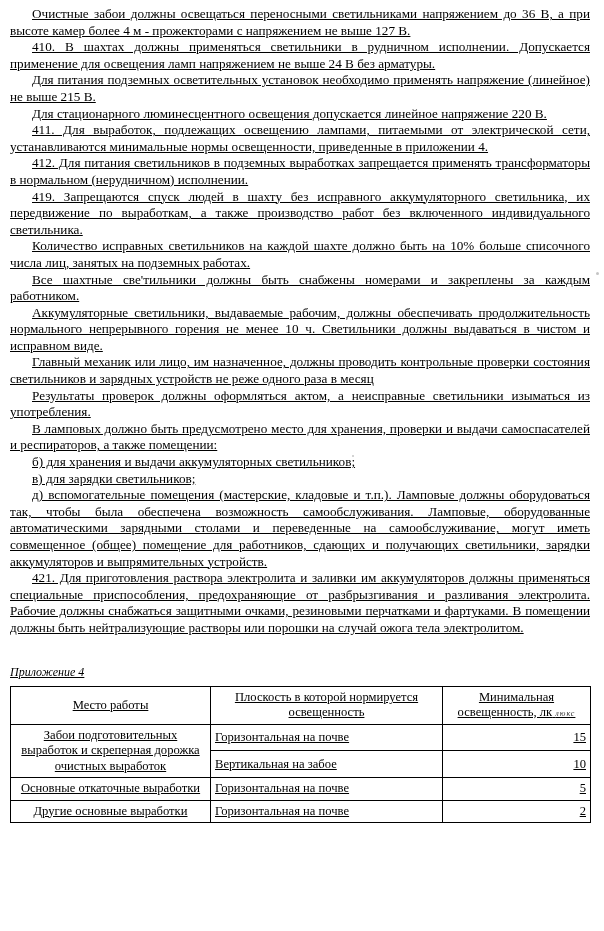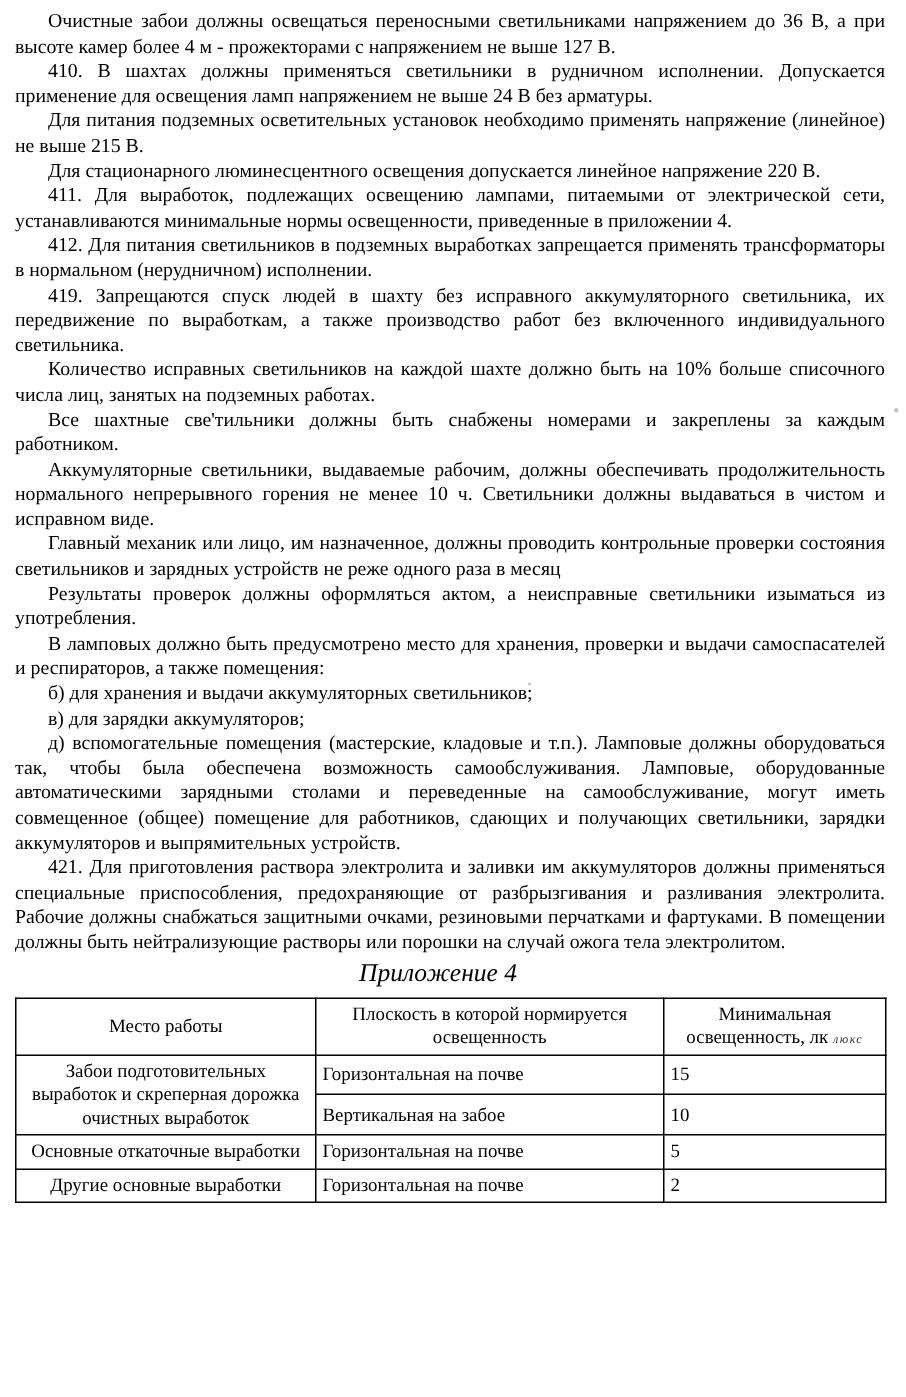--- a/index.html
+++ b/index.html
@@ -13,35 +13,36 @@
     font-family: "Liberation Serif", serif;
     color: #000000;
     overflow: hidden;
   }
   .page {
     position: relative;
     width: 604px;
     height: 931px;
     box-sizing: border-box;
     padding: 6px 14px 0 10px;
+    text-decoration: underline;
   }
   p.para {
     margin: 0 0 0 0;
     font-size: 13.2px;
     line-height: 16.6px;
     text-align: justify;
     text-indent: 22px;
     hyphens: manual;
   }
   .appendix-label {
-    margin-top: 2px;
+    margin-top: 28px;
     margin-bottom: 6px;
-    text-align: center;
+    text-align: left;
     font-style: italic;
-    font-size: 17px;
+    font-size: 12px;
     padding-right: 16px;
   }
   table.norms {
     border-collapse: collapse;
     width: 580px;
     font-size: 12.6px;
     table-layout: fixed;
   }
   table.norms td, table.norms th {
     border: 1px solid #000000;
@@ -54,21 +55,21 @@
     line-height: 15px;
   }
   td.col-place {
     text-align: center;
     line-height: 15.5px;
   }
   td.col-plane {
     text-align: left;
   }
   td.col-value {
-    text-align: left;
+    text-align: right;
   }
   .col1 { width: 200px; }
   .col2 { width: 232px; }
   .col3 { width: 148px; }
   .smudge {
     position: absolute;
     pointer-events: none;
     opacity: 0.35;
   }
   .scan-mark-1 {
@@ -106,23 +107,23 @@
     <p class="para">Для питания подземных осветительных установок необходимо применять напряжение (линейное) не вы­ше 215 В.</p>
     <p class="para">Для стационарного люминесцентного освещения допускается линейное напряжение 220 В.</p>
     <p class="para">411. Для выработок, подлежащих освещению лампами, питаемыми от электрической сети, устанавливаются минимальные нормы освещенности, приведенные в приложении 4.</p>
     <p class="para">412. Для питания светильников в подземных выработках запрещается применять трансформаторы в нормальном (нерудничном) исполнении.</p>
     <p class="para">419. Запрещаются спуск людей в шахту без исправного аккумуляторного светильника, их передвижение по выработкам, а также производство работ без включенного индивидуального светильника.</p>
     <p class="para">Количество исправных светильников на каждой шахте должно быть на 10% больше списочного числа лиц, занятых на подземных работах.</p>
     <p class="para">Все шахтные све'тильники должны быть снабжены номерами и закреплены за каждым работником.</p>
     <p class="para">Аккумуляторные светильники, выдаваемые рабочим, должны обеспечивать продолжительность нормального непрерывного горения не менее 10 ч. Светильники должны выдаваться в чистом и исправном виде.</p>
     <p class="para">Главный механик или лицо, им назначенное, должны проводить контрольные проверки состояния светильников и зарядных устройств не реже одного раза в месяц</p>
     <p class="para">Результаты проверок должны оформляться актом, а неисправные светильники изыматься из употребления.</p>
-    <p class="para">В ламповых должно быть предусмотрено место для хранения, проверки и выдачи самоспасателей и респираторов, а также помещения:</p>
+    <p class="para">В ламповых должно быть предусмотрено место для хранения, проверки и выдачи самоспасателей и респираторов, а также помещении:</p>
     <p class="para">б) для хранения и выдачи аккумуляторных светильников;</p>
-    <p class="para">в) для зарядки аккумуляторов;</p>
+    <p class="para">в) для зарядки светильников;</p>
     <p class="para">д) вспомогательные помещения (мастерские, кладовые и т.п.). Ламповые должны оборудоваться так, чтобы была обеспечена возможность самообслуживания. Ламповые, оборудованные автоматическими зарядными столами и переведенные на самообслуживание, могут иметь совмещенное (общее) помещение для работников, сдающих и получающих светильники, зарядки аккумуляторов и выпрямительных устройств.</p>
     <p class="para">421. Для приготовления раствора электролита и заливки им аккумуляторов должны применяться специальные приспособления, предохраняющие от разбрызгивания и разливания электролита. Рабочие должны снабжаться защитными очками, резиновыми перчатками и фартуками. В помещении должны быть нейтрализующие растворы или порошки на случай ожога тела электролитом.</p>
   </div>
 
   <div class="appendix-label">Приложение 4</div>
 
   <table class="norms">
     <colgroup>
       <col class="col1">
       <col class="col2">

